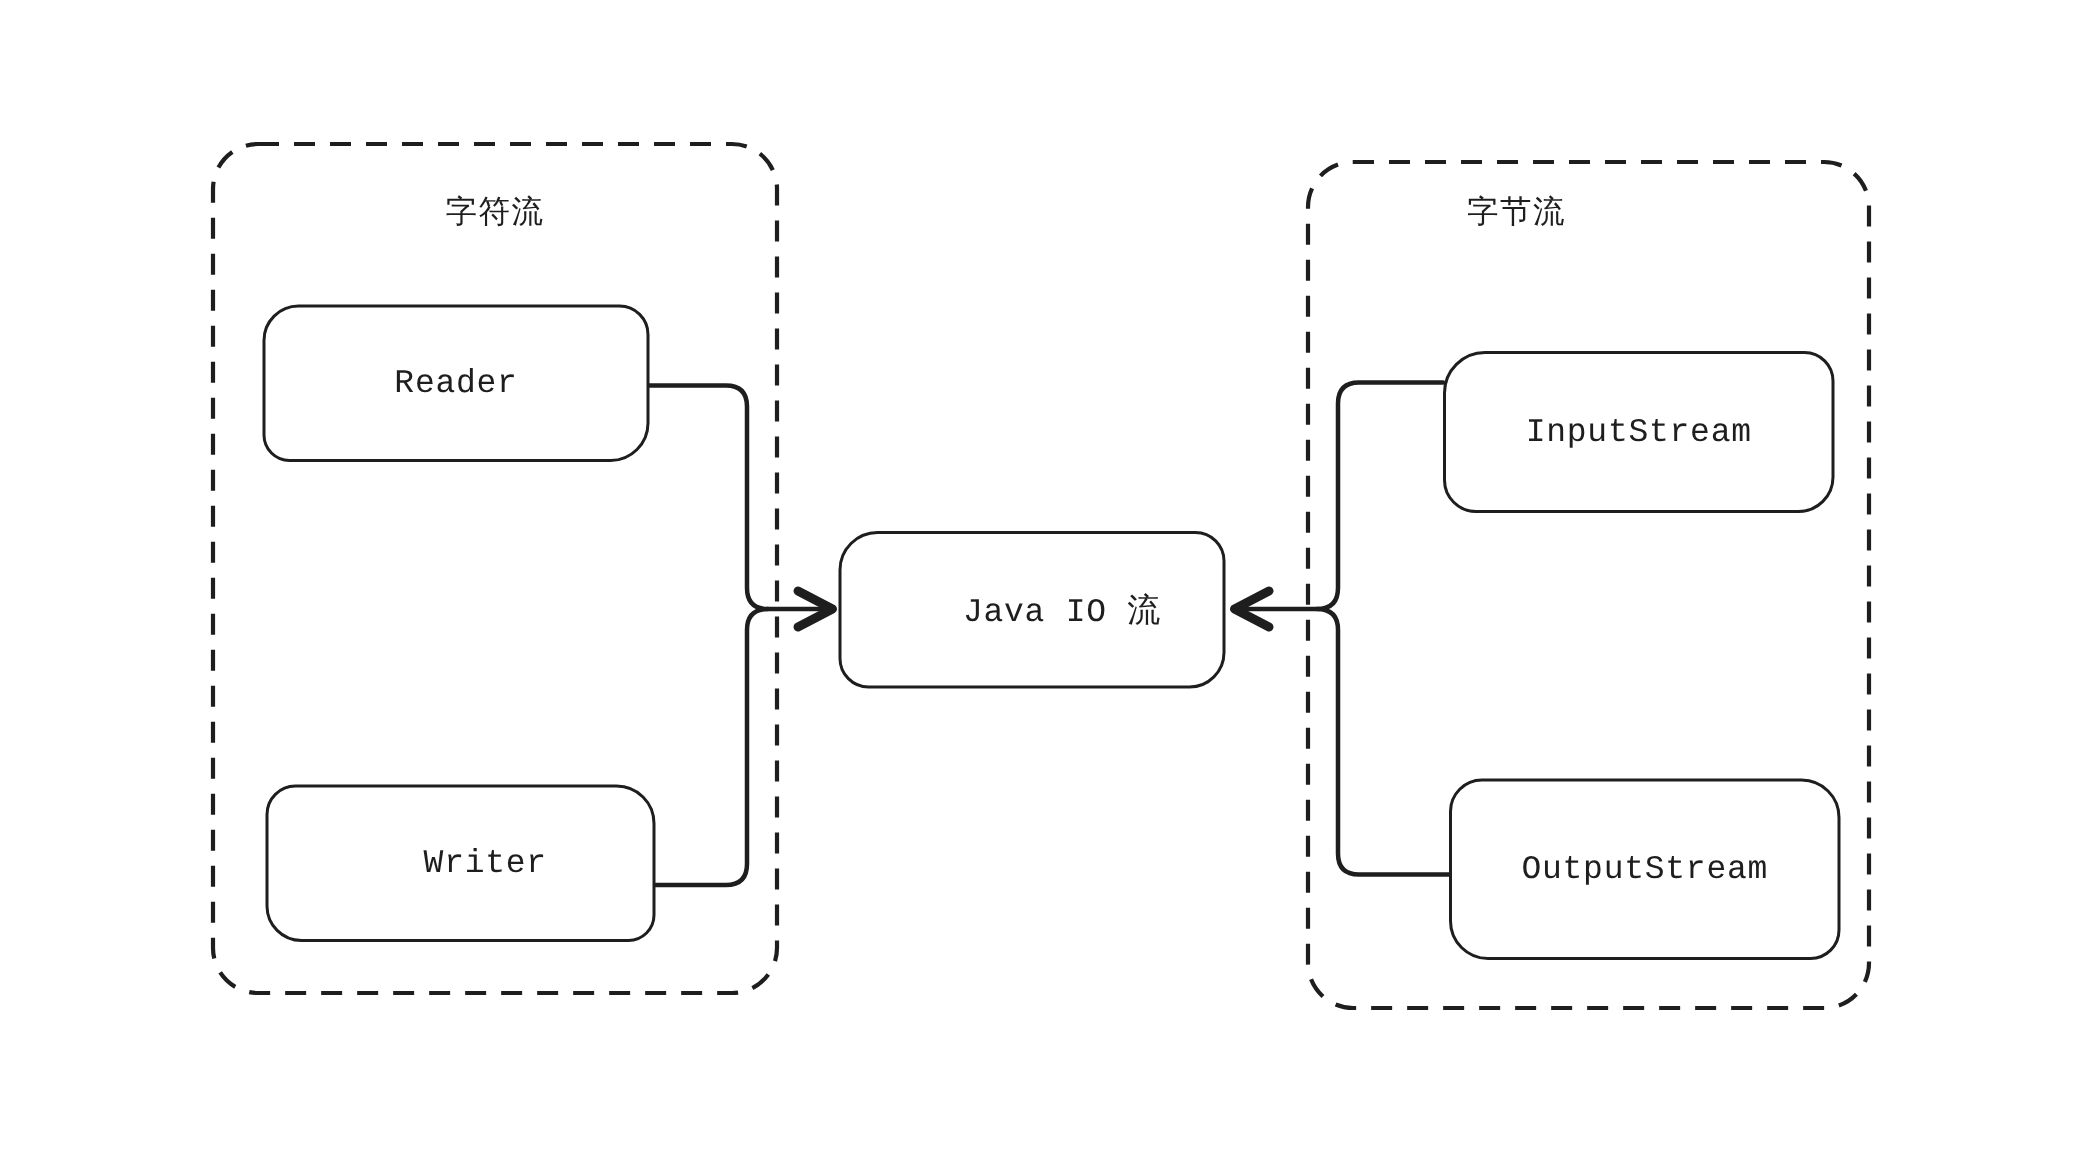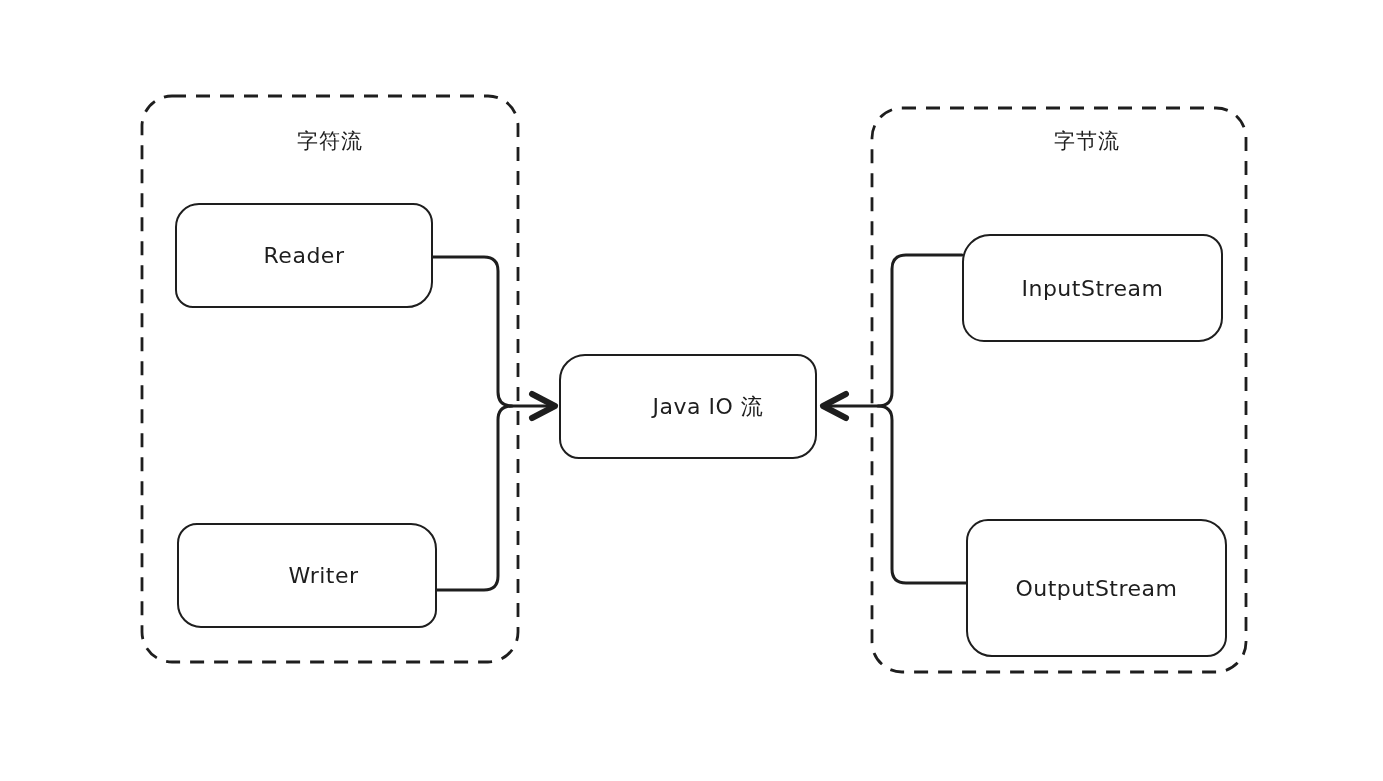--- a/index.html
+++ b/index.html
@@ -38,30 +38,31 @@
     display: flex;
     align-items: center;
     justify-content: center;
     box-sizing: border-box;
   }
   .node .node-label {
     font-size: 22px;
     letter-spacing: 0.5px;
     color: #1e1e1e;
     white-space: nowrap;
+    font-family: Liberation Mono, monospace;
   }
   
   .node-reader        { left: 175px; top: 203px; width: 258px; height: 105px; border-radius: 24px 20px 26px 18px; }
   .node-writer        { left: 177px; top: 523px; width: 260px; height: 105px; border-radius: 20px 26px 18px 24px; padding-left: 33px; }
   .node-java-io       { left: 559px; top: 354px; width: 258px; height: 105px; border-radius: 26px 20px 24px 20px; padding-left: 40px; }
   .node-input-stream  { left: 962px; top: 202px; width: 261px; height: 108px; border-radius: 28px 20px 24px 22px; margin-top: 32px; }
-  .node-output-stream { left: 966px; top: 519px; width: 261px; height: 138px; border-radius: 22px 26px 20px 26px; }
+  .node-output-stream { left: 966px; top: 519px; width: 261px; height: 121px; border-radius: 22px 26px 20px 26px; }
 
   .label-char-stream { left: 142px; top: 127px; width: 376px; }
-  .label-byte-stream { left: 900px; top: 127px; width: 374px; }
+  .label-byte-stream { left: 824px; top: 127px; width: 374px; }
 </style>
 </head>
 <body>
 
 <div class="canvas">
 
   <svg class="lines-layer" viewBox="0 0 1383 781" xmlns="http://www.w3.org/2000/svg">
 
     <rect x="142" y="96" width="376" height="566" rx="30" ry="30" fill="none" stroke="#1e1e1e" stroke-width="2.8" stroke-dasharray="14 10"></rect>
     <rect x="872" y="108" width="374" height="564" rx="30" ry="30" fill="none" stroke="#1e1e1e" stroke-width="2.8" stroke-dasharray="14 10"></rect>

